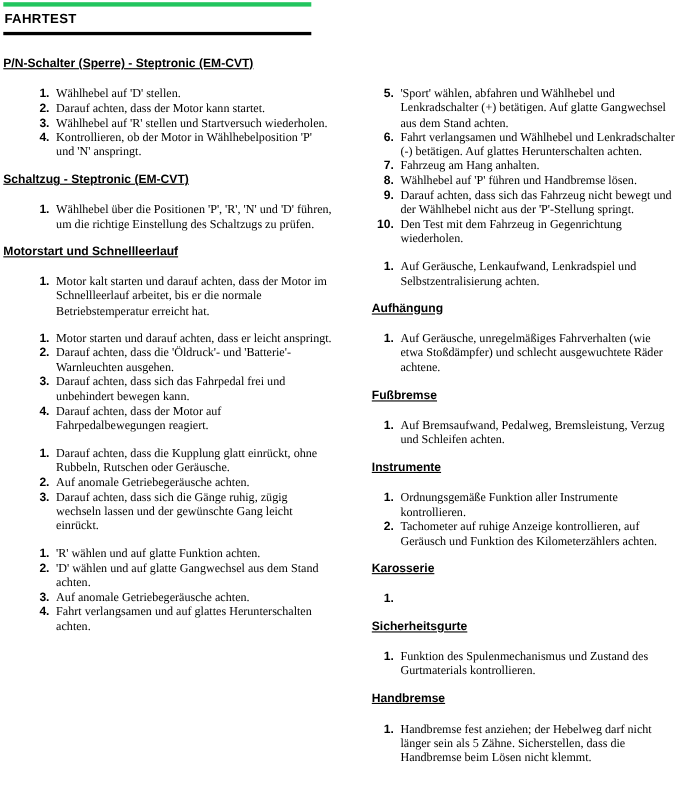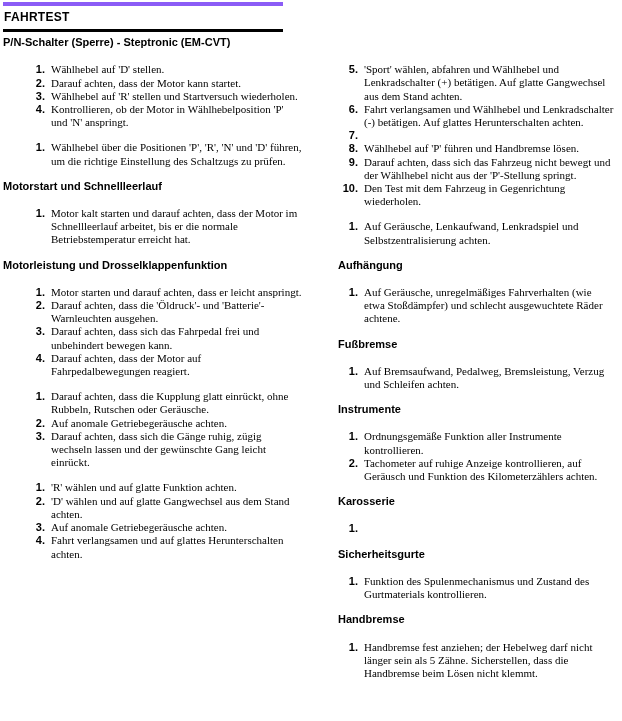--- a/index.html
+++ b/index.html
@@ -9,39 +9,40 @@
     height: 721px;
     overflow: hidden;
     color: #000;
     font-family: "Liberation Sans", sans-serif;
     font-size: 11px;
     line-height: 13.2px;
     padding: 2px 4px 0 3px;
   }
   .doc-header {
     width: 280px;
-    border-top: 4px solid #8b5cf6;
+    border-top: 4px solid #22c55e;
     border-bottom: 3px solid #000;
     padding: 5px 0 5px 1px;
-    margin-bottom: 4px;
+    margin-bottom: 20px;
   }
   .doc-header-title {
     font-weight: bold;
     font-size: 12px;
     letter-spacing: 0.3px;
   }
   .columns { display: flex; align-items: flex-start; }
   .column-left  { width: 299px; }
   .column-right { width: 276px; margin-left: 36px; padding-top: 27px; }
   .doc-section { margin-bottom: 12px; }
   .section-heading {
     font-size: 11px;
     font-weight: bold;
     line-height: 13.2px;
     margin-bottom: 14px;
+    text-decoration: underline;
   }
   .numbered-list { }
   .list-item { display: flex; align-items: flex-start; }
   .item-num {
     font-weight: bold;
     text-align: right;
     flex: 0 0 auto;
   }
   .item-text { display: block; font-family: Liberation Serif, serif; }
   .column-left .numbered-list  { padding-left: 28px; }
@@ -73,38 +74,38 @@
             <span class="item-num">3.</span>
             <span class="item-text">Wählhebel auf 'R' stellen und Startversuch wiederholen.</span>
           </div>
           <div class="list-item">
             <span class="item-num">4.</span>
             <span class="item-text">Kontrollieren, ob der Motor in Wählhebelposition 'P' und 'N' anspringt.</span>
           </div>
         </div>
       </section>
       <section class="doc-section">
+        <h3 class="section-heading">Schaltzug - Steptronic (EM-CVT)</h3>
         <div class="numbered-list">
           <div class="list-item">
             <span class="item-num">1.</span>
             <span class="item-text">Wählhebel über die Positionen 'P', 'R', 'N' und 'D' führen, um die richtige Einstellung des Schaltzugs zu prüfen.</span>
           </div>
         </div>
       </section>
       <section class="doc-section">
         <h3 class="section-heading">Motorstart und Schnellleerlauf</h3>
         <div class="numbered-list">
           <div class="list-item">
             <span class="item-num">1.</span>
             <span class="item-text">Motor kalt starten und darauf achten, dass der Motor im Schnellleerlauf arbeitet, bis er die normale Betriebstemperatur erreicht hat.</span>
           </div>
         </div>
       </section>
       <section class="doc-section">
-        <h3 class="section-heading">Motorleistung und Drosselklappenfunktion</h3>
         <div class="numbered-list">
           <div class="list-item">
             <span class="item-num">1.</span>
             <span class="item-text">Motor starten und darauf achten, dass er leicht anspringt.</span>
           </div>
           <div class="list-item">
             <span class="item-num">2.</span>
             <span class="item-text">Darauf achten, dass die 'Öldruck'- und 'Batterie'-Warnleuchten ausgehen.</span>
           </div>
           <div class="list-item">
@@ -160,20 +161,21 @@
           <div class="list-item">
             <span class="item-num">5.</span>
             <span class="item-text">'Sport' wählen, abfahren und Wählhebel und Lenkradschalter (+) betätigen. Auf glatte Gangwechsel aus dem Stand achten.</span>
           </div>
           <div class="list-item">
             <span class="item-num">6.</span>
             <span class="item-text">Fahrt verlangsamen und Wählhebel und Lenkradschalter (-) betätigen. Auf glattes Herunterschalten achten.</span>
           </div>
           <div class="list-item">
             <span class="item-num">7.</span>
+            <span class="item-text">Fahrzeug am Hang anhalten.</span>
           </div>
           <div class="list-item">
             <span class="item-num">8.</span>
             <span class="item-text">Wählhebel auf 'P' führen und Handbremse lösen.</span>
           </div>
           <div class="list-item">
             <span class="item-num">9.</span>
             <span class="item-text">Darauf achten, dass sich das Fahrzeug nicht bewegt und der Wählhebel nicht aus der 'P'-Stellung springt.</span>
           </div>
           <div class="list-item">

